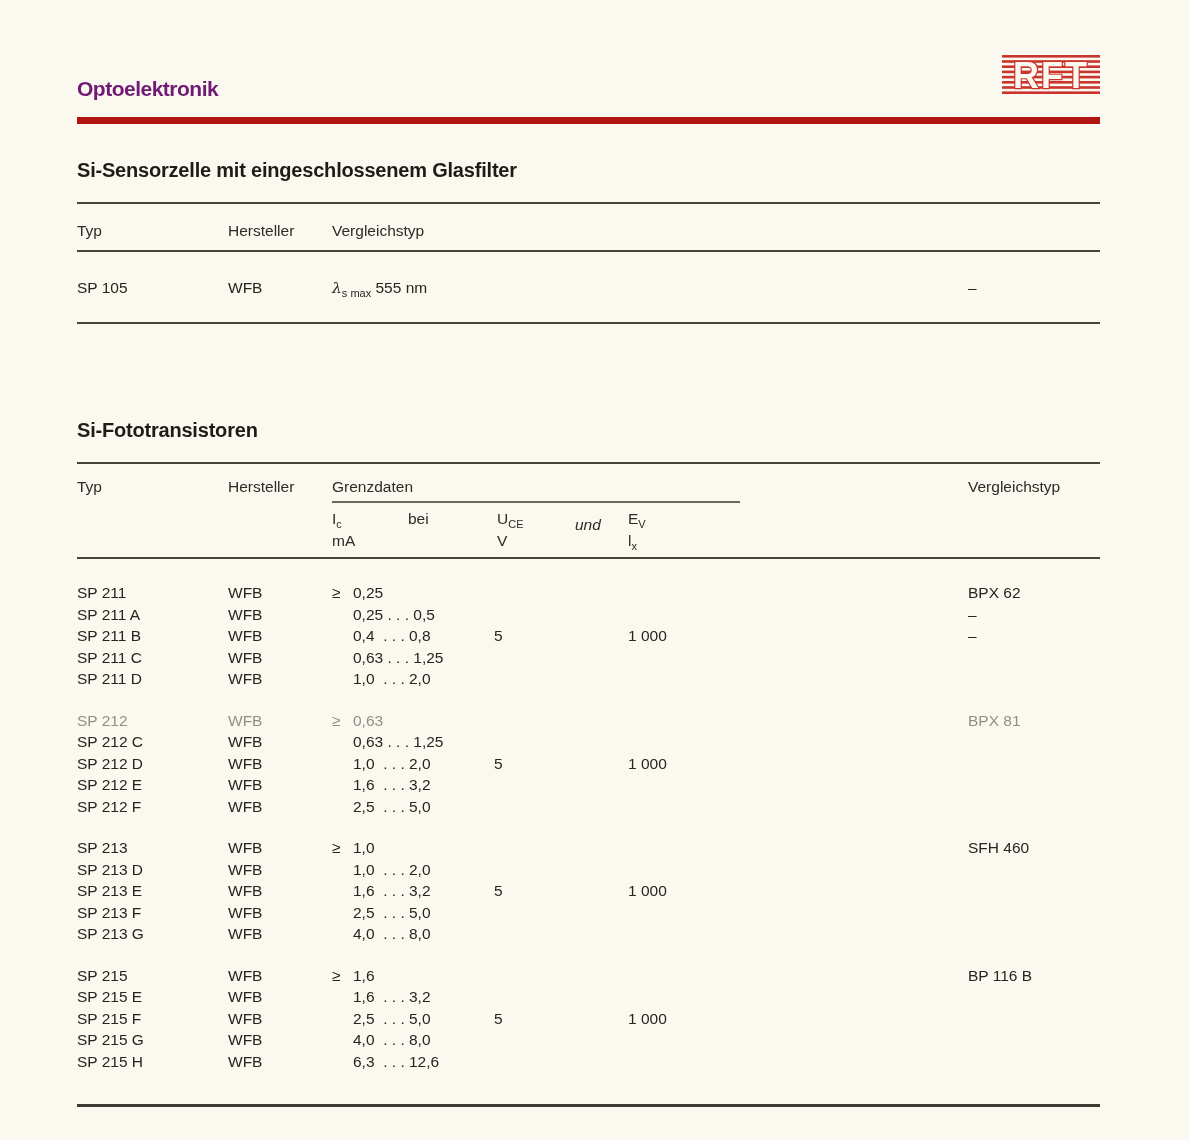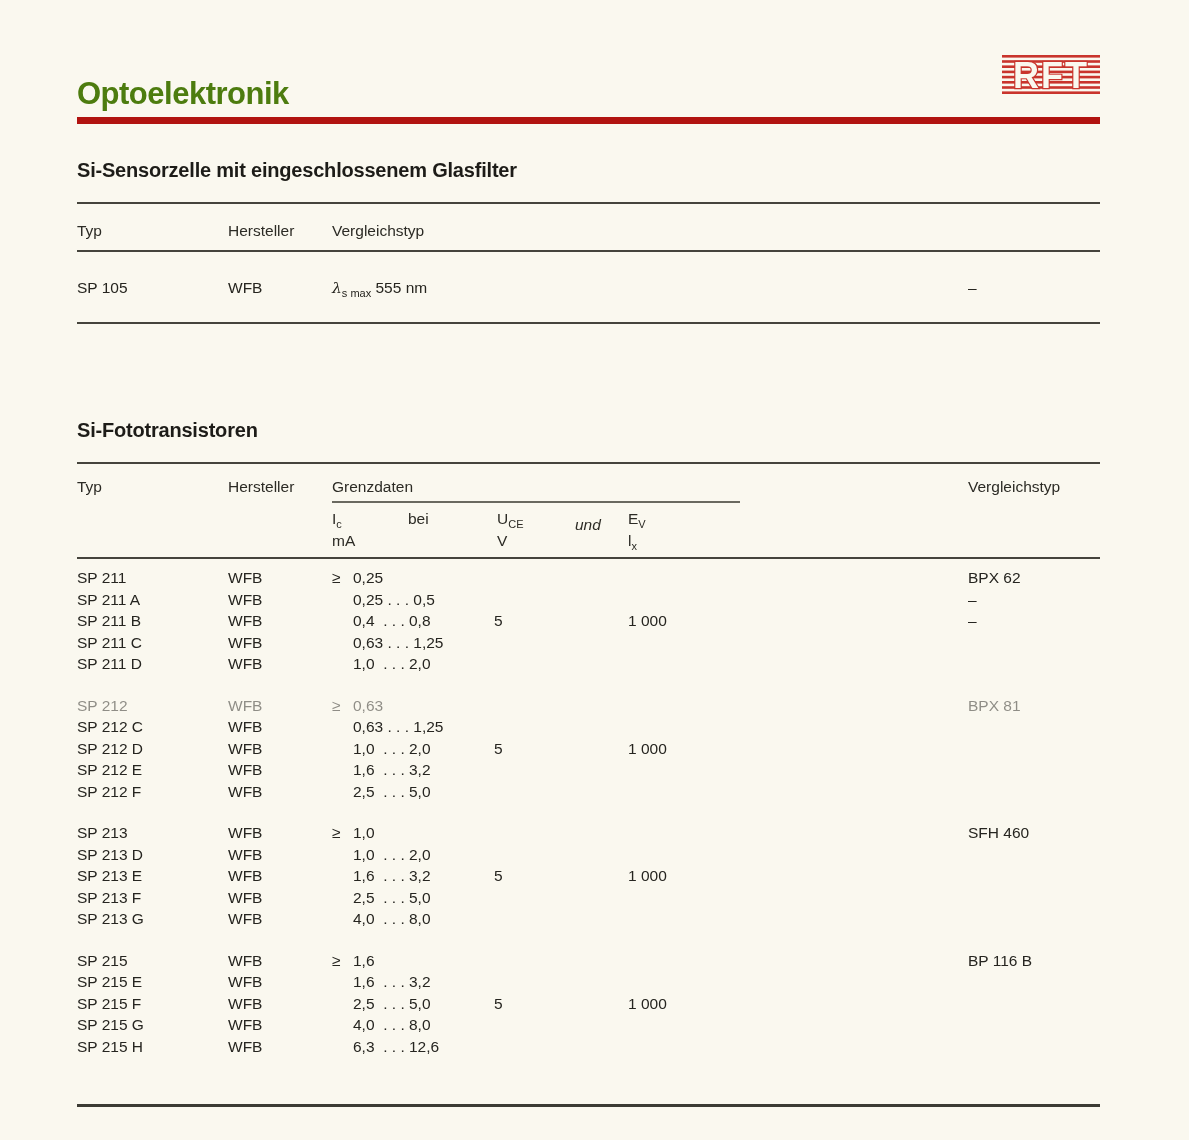--- a/index.html
+++ b/index.html
@@ -6,22 +6,22 @@
   body {
     width:1189px; height:1140px;
     background:#faf8ef;
     font-family:"Liberation Sans", sans-serif;
     color:#26251f;
   }
   .page { position:relative; width:1189px; height:1140px; overflow:hidden; }
 
   .page-title {
     position:absolute; left:77px; top:78px;
-    font-size:31px; font-weight:bold; letter-spacing:-0.5px;
-    color:#4d7c0f; margin:0; line-height:1;
+    font-size:21px; font-weight:bold; letter-spacing:-0.5px;
+    color:#701a75; margin:0; line-height:1;
   }
   .red-rule {
     position:absolute; left:77px; top:117px;
     width:1023px; height:7px; background:#b11310;
   }
   .logo { position:absolute; left:1001px; top:52px; width:100px; height:46px; }
 
   .sec-heading {
     position:absolute; left:77px;
     font-size:20px; font-weight:bold; color:#1d1c18; margin:0; line-height:24px;
@@ -48,21 +48,21 @@
   }
   .lambda { font-family:"DejaVu Serif", serif; font-style:italic; }
   sub.s { font-size:11px; line-height:0; }
 
   
   .t2head { position:relative; height:93px; font-size:15.5px; color:#2c2b25; }
   .t2head .hx { position:absolute; line-height:18px; }
   .grenz-underline { position:absolute; left:255px; top:37px; width:408px; height:2px; background:#6a695f; }
 
   
-  .t2body { padding-top:8px; padding-bottom:32px; }
+  .t2body { padding-top:23px; padding-bottom:32px; }
   .tgroup { margin-bottom:20px; }
   .tgroup:last-child { margin-bottom:16px; }
   .trow {
     display:grid; grid-template-columns:151px 104px 162px 134px 340px 1fr;
     height:21.5px; line-height:21.5px; font-size:15.5px; color:#262520;
   }
   .trow .faded-cell, .faded { opacity:0.5; }
   .ge { display:inline-block; width:21px; }
   .pre { white-space:pre; }
 

